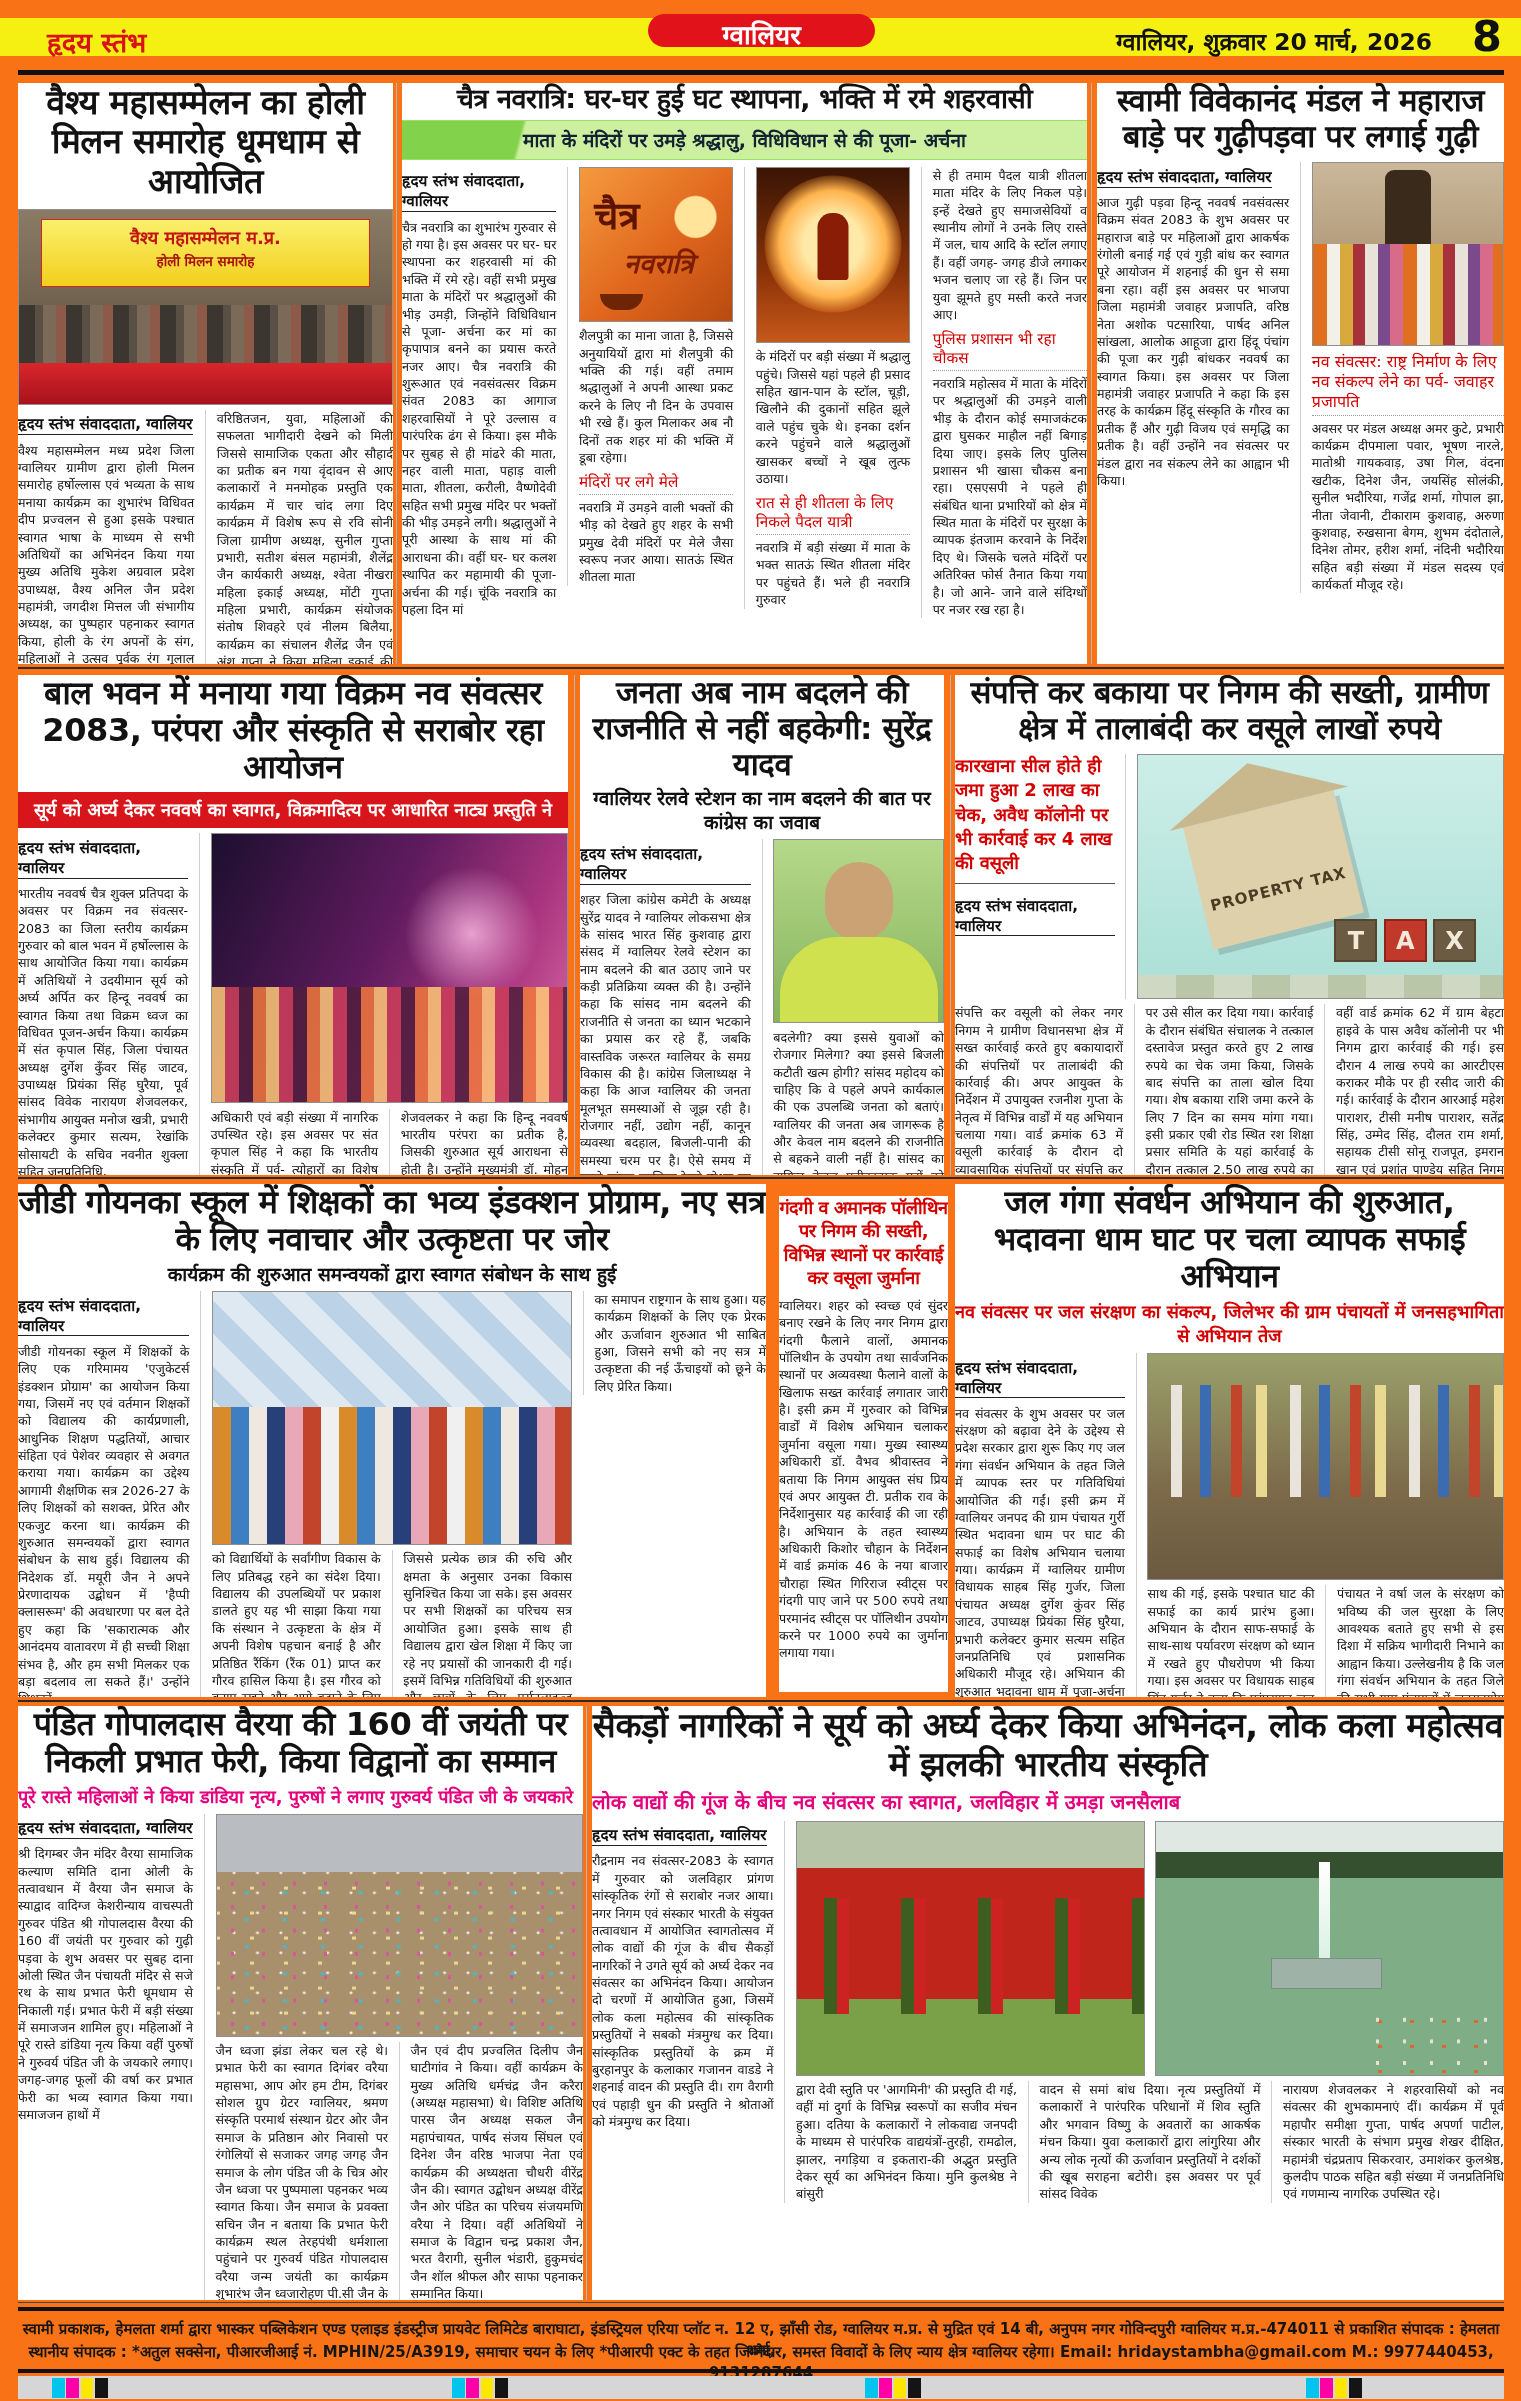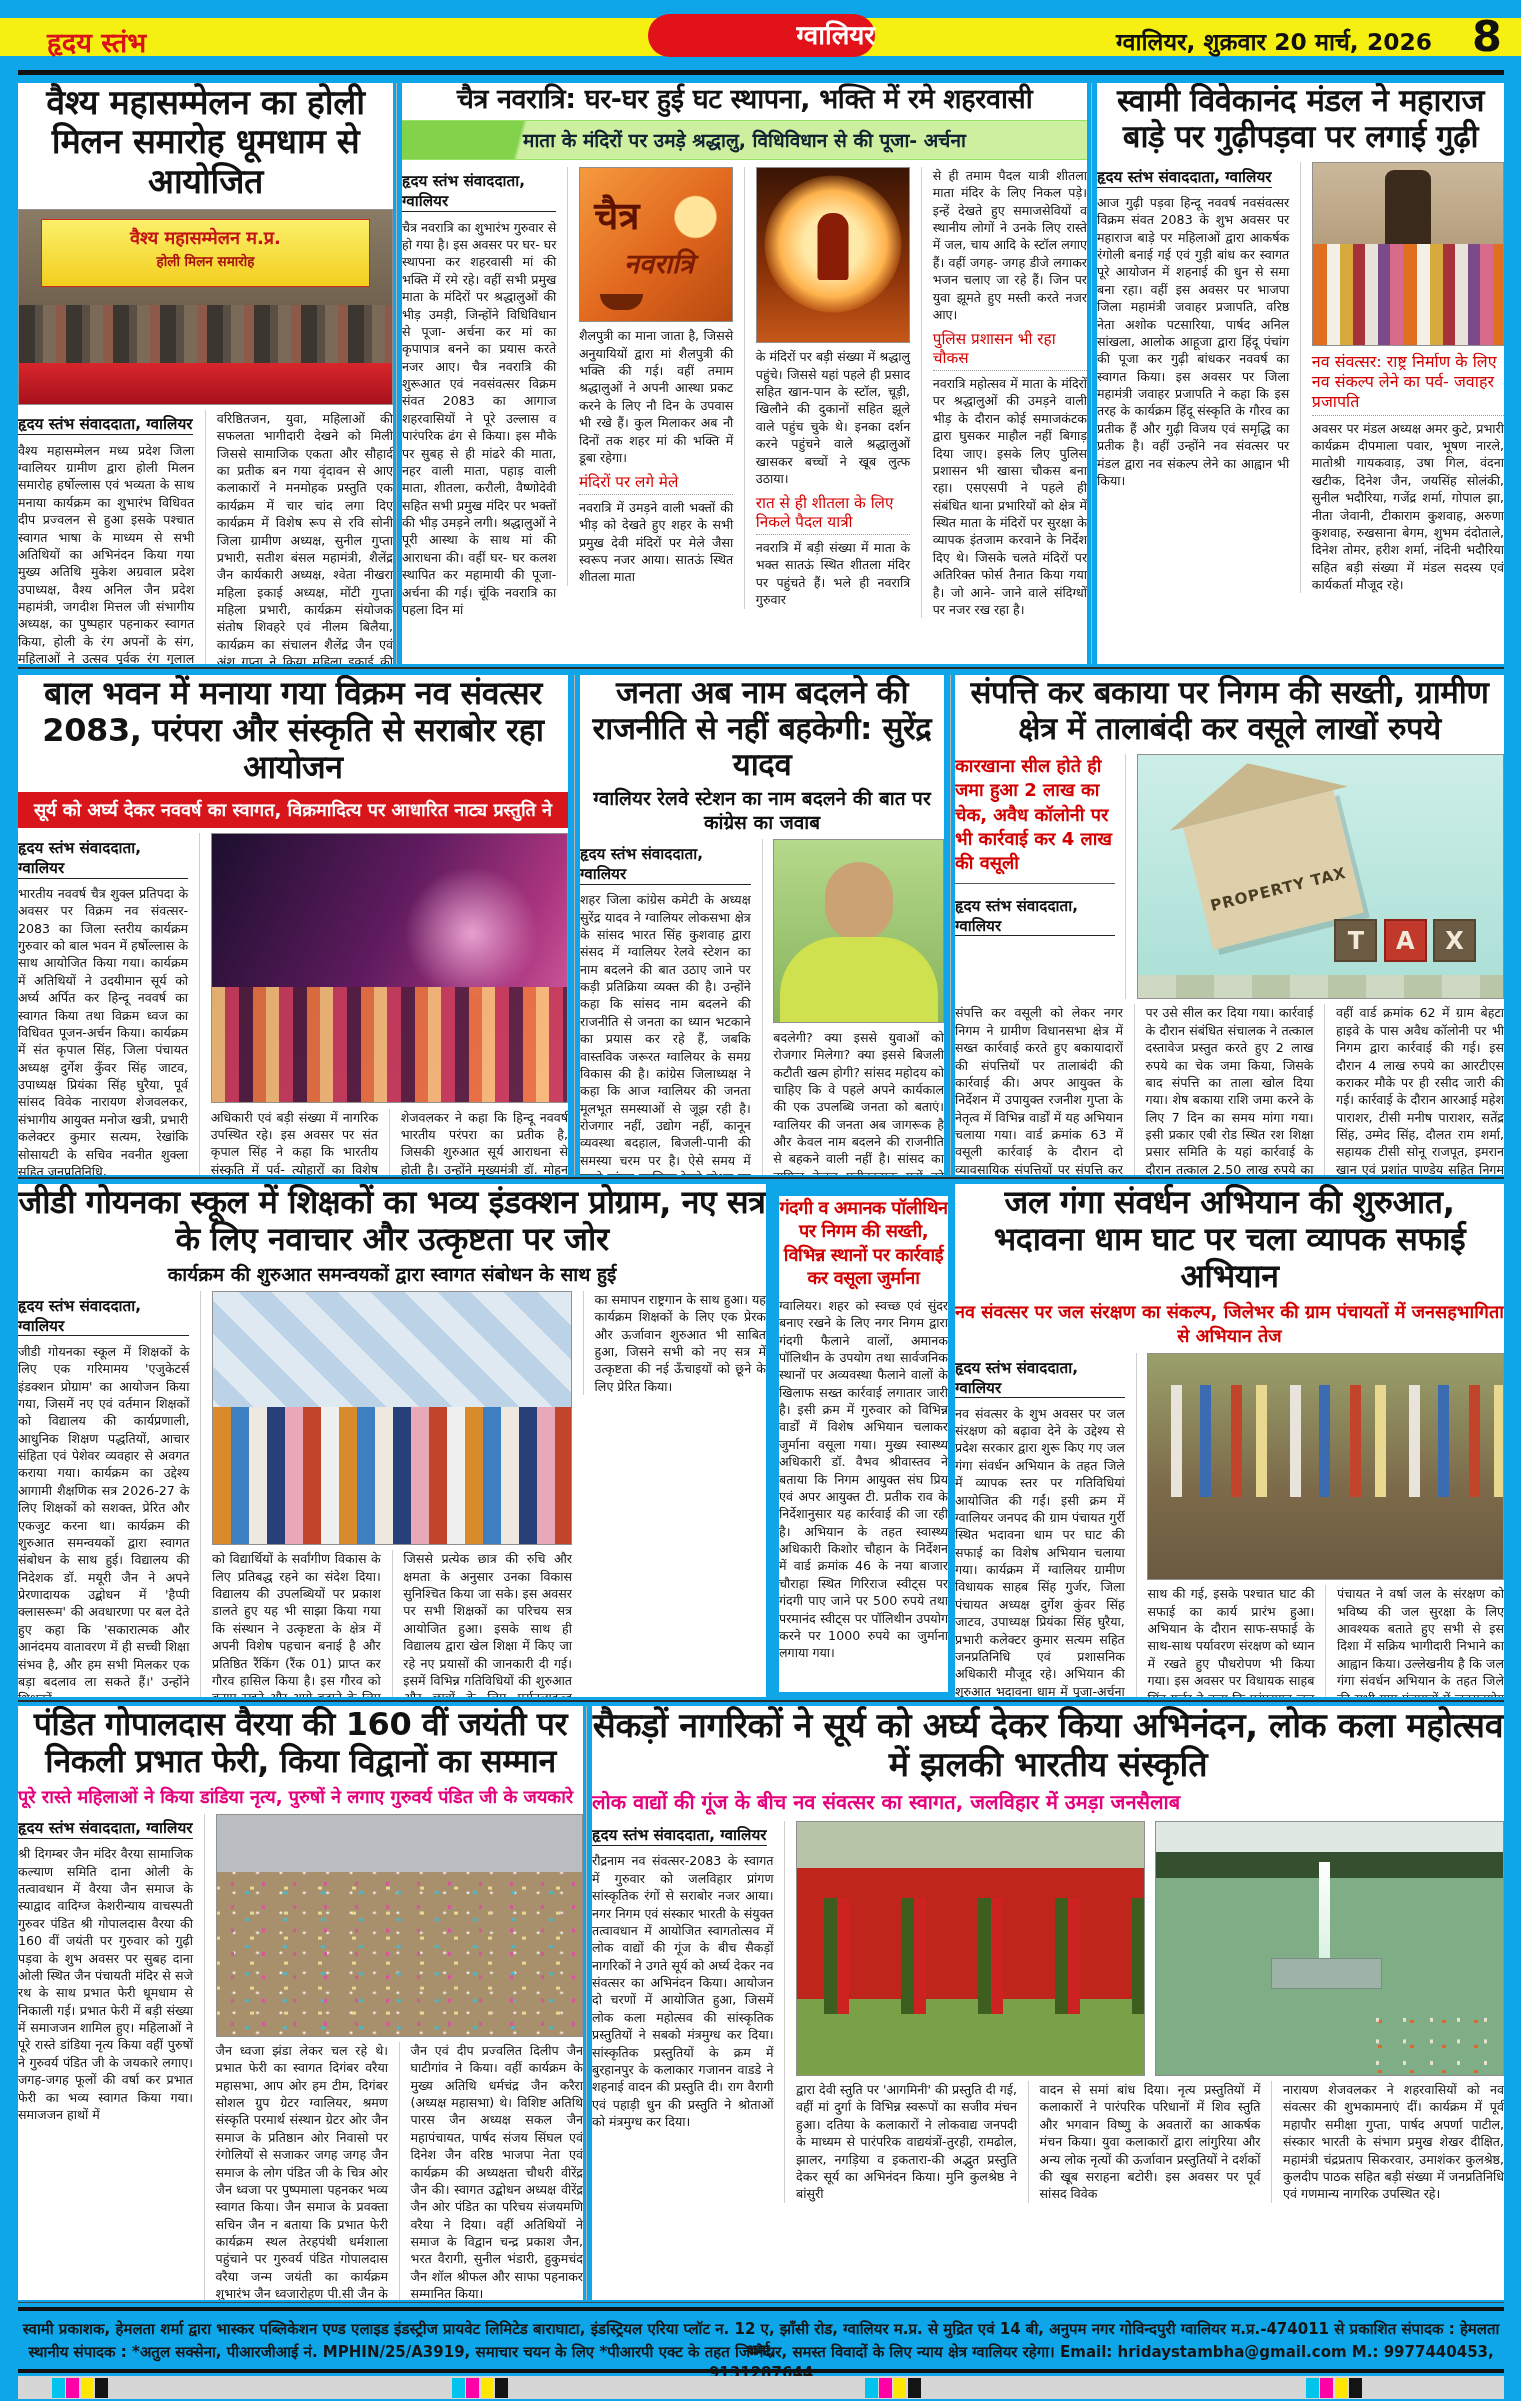--- a/index.html
+++ b/index.html
@@ -1,22 +1,22 @@
 <!DOCTYPE html>
 <html lang="hi" style="font-size:14.4px"><head>
 <meta charset="utf-8">
 <style>
   *{margin:0;padding:0;box-sizing:border-box}
   body{background:#dedede;font-family:"DejaVu Sans","Liberation Sans",sans-serif}
-  .page{position:relative;width:1522px;height:2401px;background:#0ea5e9;overflow:hidden;margin:0 auto}
+  .page{position:relative;width:1522px;height:2401px;background:#f97316;overflow:hidden;margin:0 auto}
   
   .mast{position:absolute;left:0;top:18px;width:1522px;height:38px;background:#f6ef12}
   .brand{position:absolute;left:47px;top:4.5px;font-size:27px;font-weight:700;color:#d9121a}
-  .badge{position:absolute;left:648px;top:-3.6px;width:227px;height:43px;background:#e2121a;border-radius:23.4px;
-         color:#fff;font-size:26px;font-weight:700;text-align:right;line-height:43px}
+  .badge{position:absolute;left:648px;top:-3.6px;width:227px;height:33px;background:#e2121a;border-radius:23.4px;
+         color:#fff;font-size:26px;font-weight:700;text-align:center;line-height:43px}
   .dateline{position:absolute;right:90px;top:7.2px;font-size:23.4px;font-weight:700;color:#111}
   .pagenum{position:absolute;right:20px;top:-7.2px;font-size:43px;font-weight:700;color:#111}
   .mastrule{position:absolute;left:18px;top:70px;width:1486px;height:4.5px;background:#111}
   
   .art{position:absolute;overflow:hidden;background:#fff}
   .hl{font-weight:700;color:#121212;line-height:1.16;text-align:center;letter-spacing:-0.4px}
   .h38{font-size:34px}.h36{font-size:32px}.h34{font-size:31px}.h30{font-size:27px}
   .byline{font-weight:700;font-size:15.3px;color:#111;border-bottom:1.8px solid #222;display:inline-block;margin:3.6px 0 6.3px;padding-bottom:0.9px}
   .body{font-size:12.6px;line-height:1.38;text-align:justify;color:#101010}
   .cols{display:flex;gap:10.8px;align-items:flex-start}

